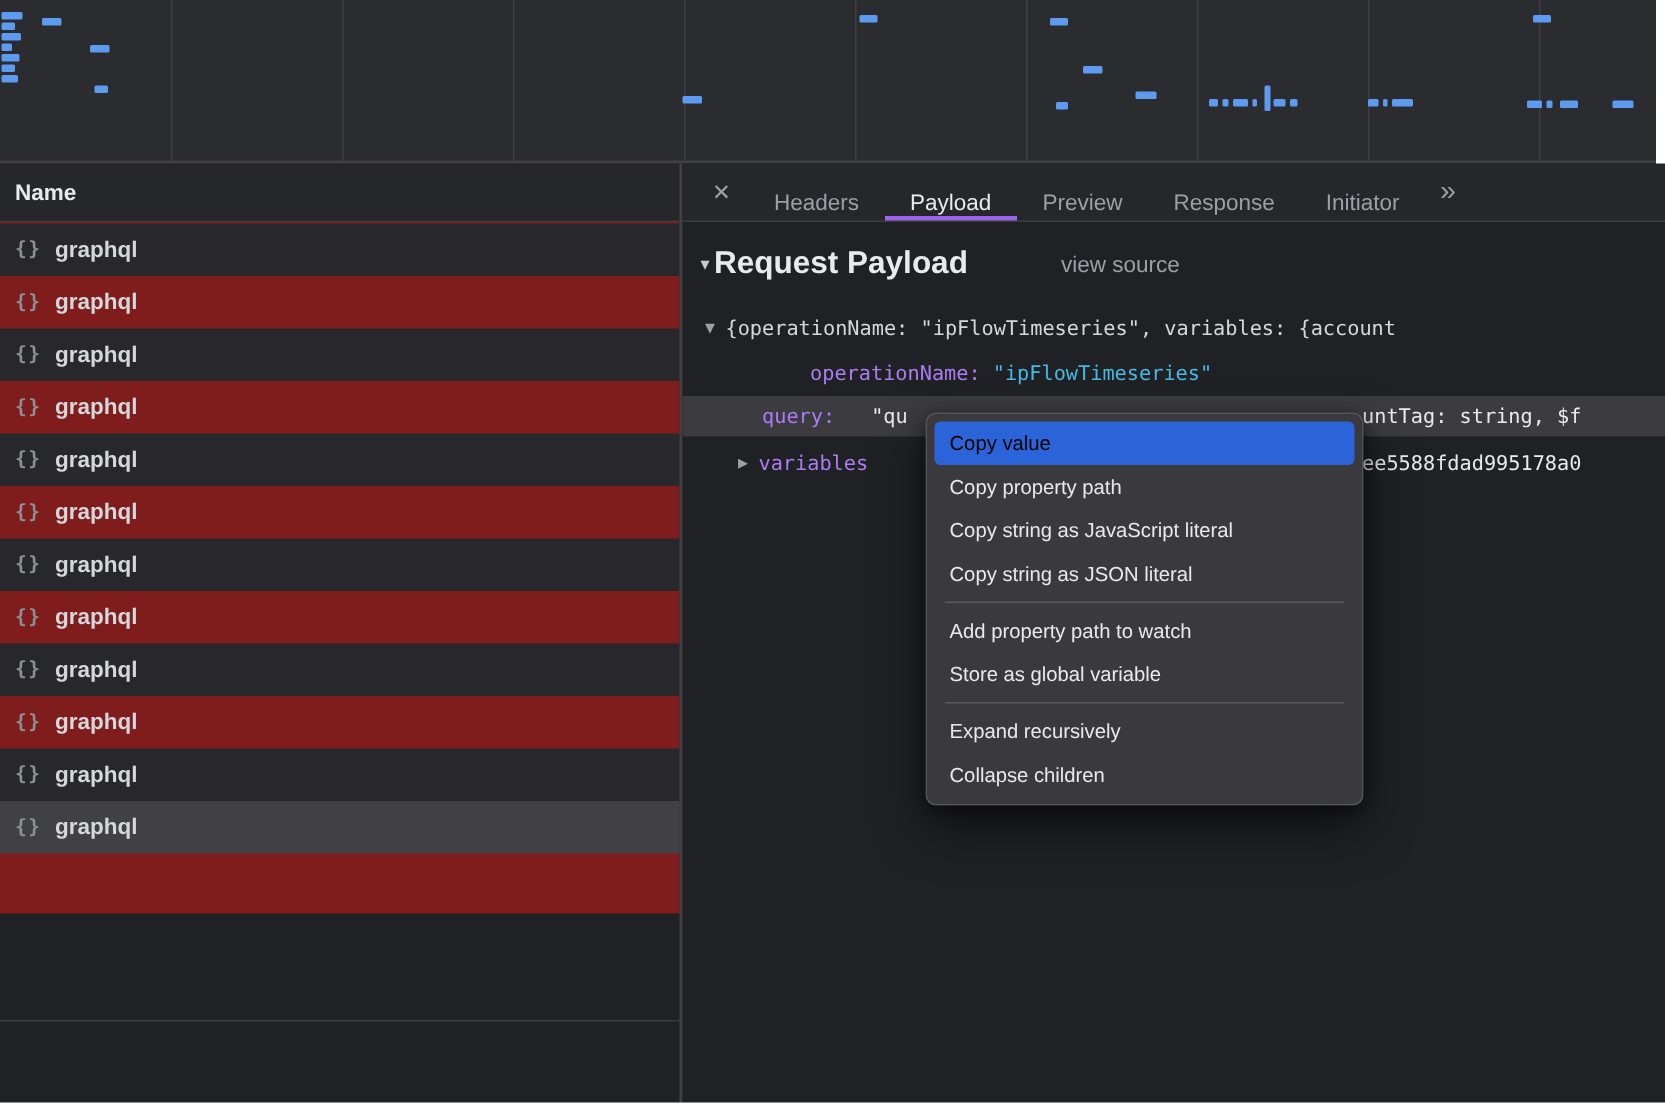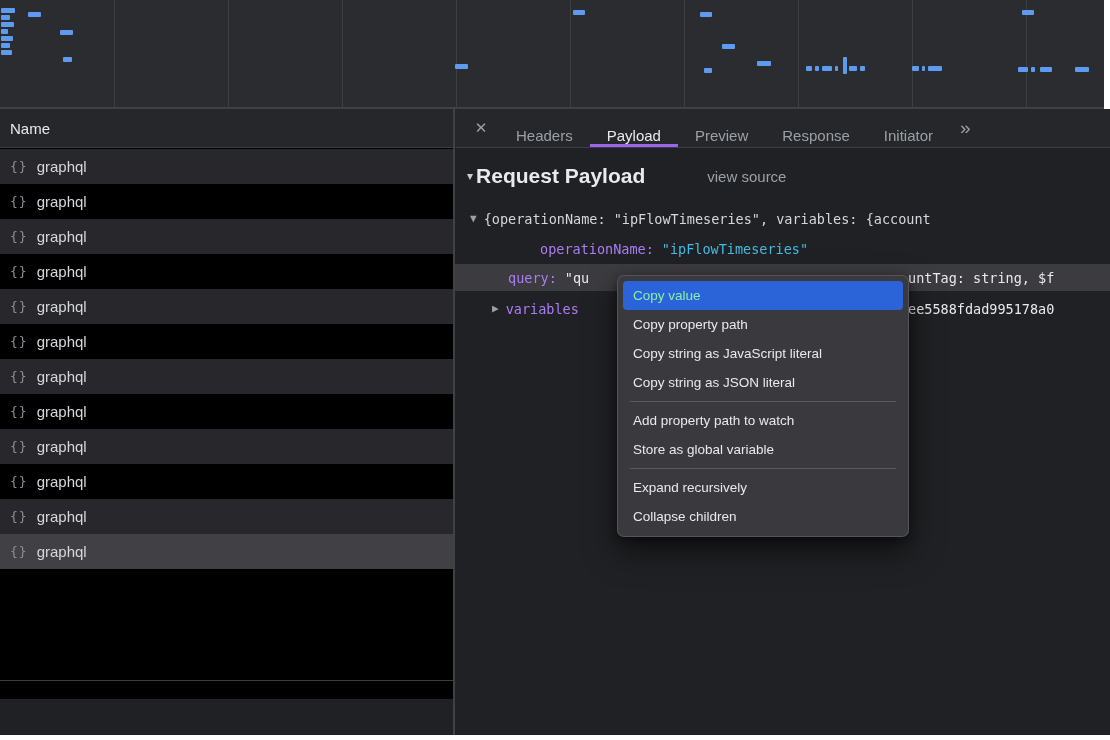--- a/index.html
+++ b/index.html
@@ -6,21 +6,21 @@
   .screen{position:relative;width:1110px;height:740px;background:#202124;overflow:hidden;
           font-family:"Liberation Sans",sans-serif;}
 
   
   .overview{position:absolute;left:0;top:0;width:1110px;height:107px;background:#2b2c30;
             border-bottom:2px solid #404145;box-sizing:content-box;}
   .gridline{position:absolute;top:0;width:1px;height:107px;background:#3e3f43;}
   .bar{position:absolute;background:#5d9bf0;border-radius:1px;}
 
   
-  .left-panel{position:absolute;left:0;top:109px;width:453px;height:590px;background:#000000;}
+  .left-panel{position:absolute;left:0;top:109px;width:453px;height:500px;background:#7f1d1d;font-weight:bold;}
   .col-header{height:39px;background:#26272b;border-bottom:1px solid #3c3d41;color:#e8eaed;
               font-size:15px;display:flex;align-items:center;padding-left:10px;box-sizing:border-box;}
   .req-rows{position:absolute;left:0;top:40px;width:453px;}
   .row{height:35px;display:flex;align-items:center;padding-left:10px;gap:9px;font-size:15px;
        color:#d5d7db;box-sizing:border-box;}
   .row.alt{background:#28282c;}
   .row.selected{background:#404045;}
   .req-icon{color:#8b9097;font-family:"DejaVu Sans Mono",monospace;font-size:13px;letter-spacing:1px;}
   .left-footer-line{position:absolute;left:0;top:571px;width:453px;height:1px;background:#3c3d41;}
 
@@ -41,36 +41,36 @@
   .rp-tri{color:#c8cbd0;font-size:12px;margin-right:3px;}
   .rp-title{font-weight:bold;font-size:21px;}
   .view-source{margin-left:62px;color:#9aa0a6;font-size:15px;cursor:pointer;}
 
   .tree{position:absolute;left:0;top:0;width:655px;height:540px;
         font-family:"DejaVu Sans Mono",monospace;font-size:13.5px;}
   .trow{position:absolute;left:0;width:655px;height:27px;display:flex;align-items:center;
         white-space:nowrap;overflow:hidden;box-sizing:border-box;}
   .trow-preview{top:96px;padding-left:15px;color:#d5d7dd;}
   .trow-op{top:126px;padding-left:85px;}
-  .trow-query{top:155px;padding-left:53px;background:#3b3b40;}
+  .trow-query{top:155px;padding-left:53px;background:#3b3b40;gap:16px;}
   .trow-vars{top:186px;padding-left:37px;}
   .tri-exp{color:#9aa0a6;font-size:11px;margin-right:7px;}
   .key{color:#ab7df2;}
   .val{color:#46b9e2;margin-left:8px;}
   .val-white{color:#e8eaed;margin-left:8px;}
   .tail{position:absolute;left:453px;top:0;height:27px;display:flex;align-items:center;color:#e8eaed;}
 
   
   .context-menu{position:absolute;left:617px;top:275px;width:292px;background:#3a3a3e;
                 border:1px solid rgba(255,255,255,0.14);border-radius:7px;
                 box-shadow:0 14px 32px rgba(0,0,0,0.55),0 3px 10px rgba(0,0,0,0.4);
                 padding:5px 0;z-index:10;box-sizing:border-box;}
   .menu-item{height:29px;display:flex;align-items:center;padding:0 10px;margin:0 5px;
              border-radius:4px;color:#e9e9ea;font-size:13.5px;cursor:default;}
-  .menu-item.highlighted{background:#2a64d8;color:#86efac;}
+  .menu-item.highlighted{background:#2a64d8;color:#000000;}
   .menu-sep{height:1px;background:#5a5a5e;margin:4px 12px;}
 
   
   .edge-bottom{position:absolute;left:0;top:735px;width:1110px;height:5px;background:#ffffff;}
   .edge-right{position:absolute;left:1104px;top:0;width:6px;height:109px;background:#ffffff;}
 </style>
 </head>
 <body>
 
 <div class="screen">

